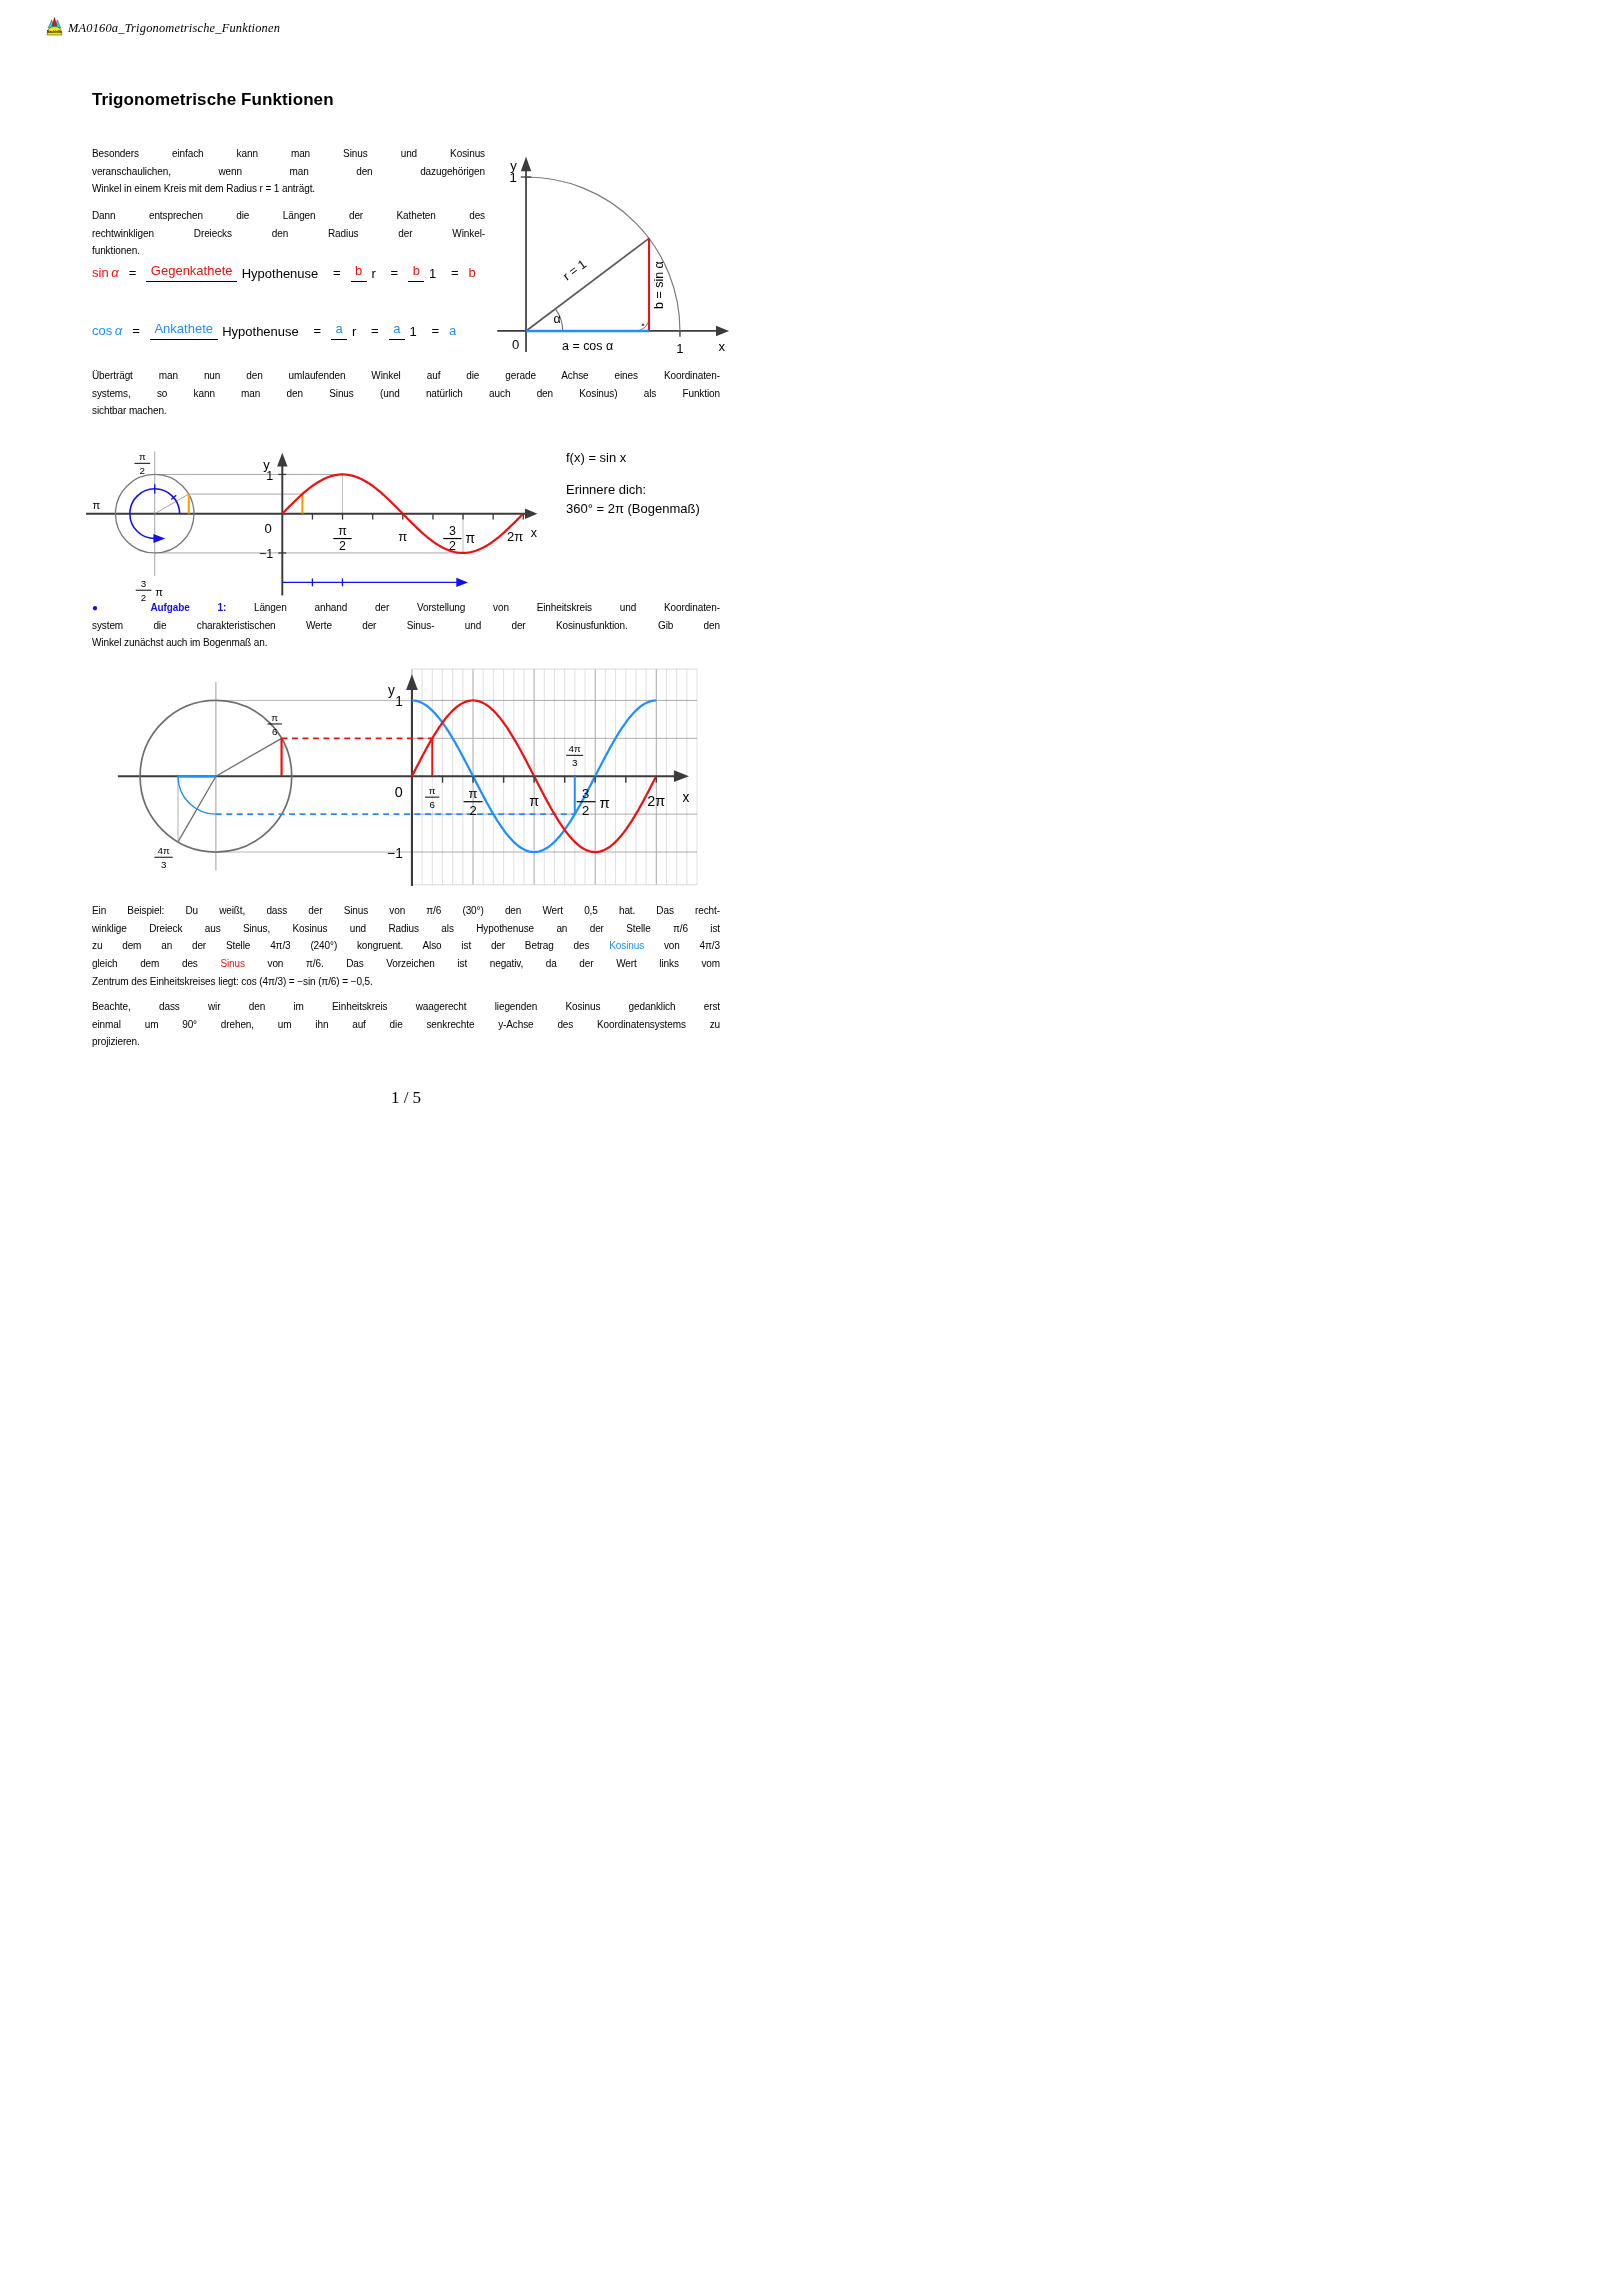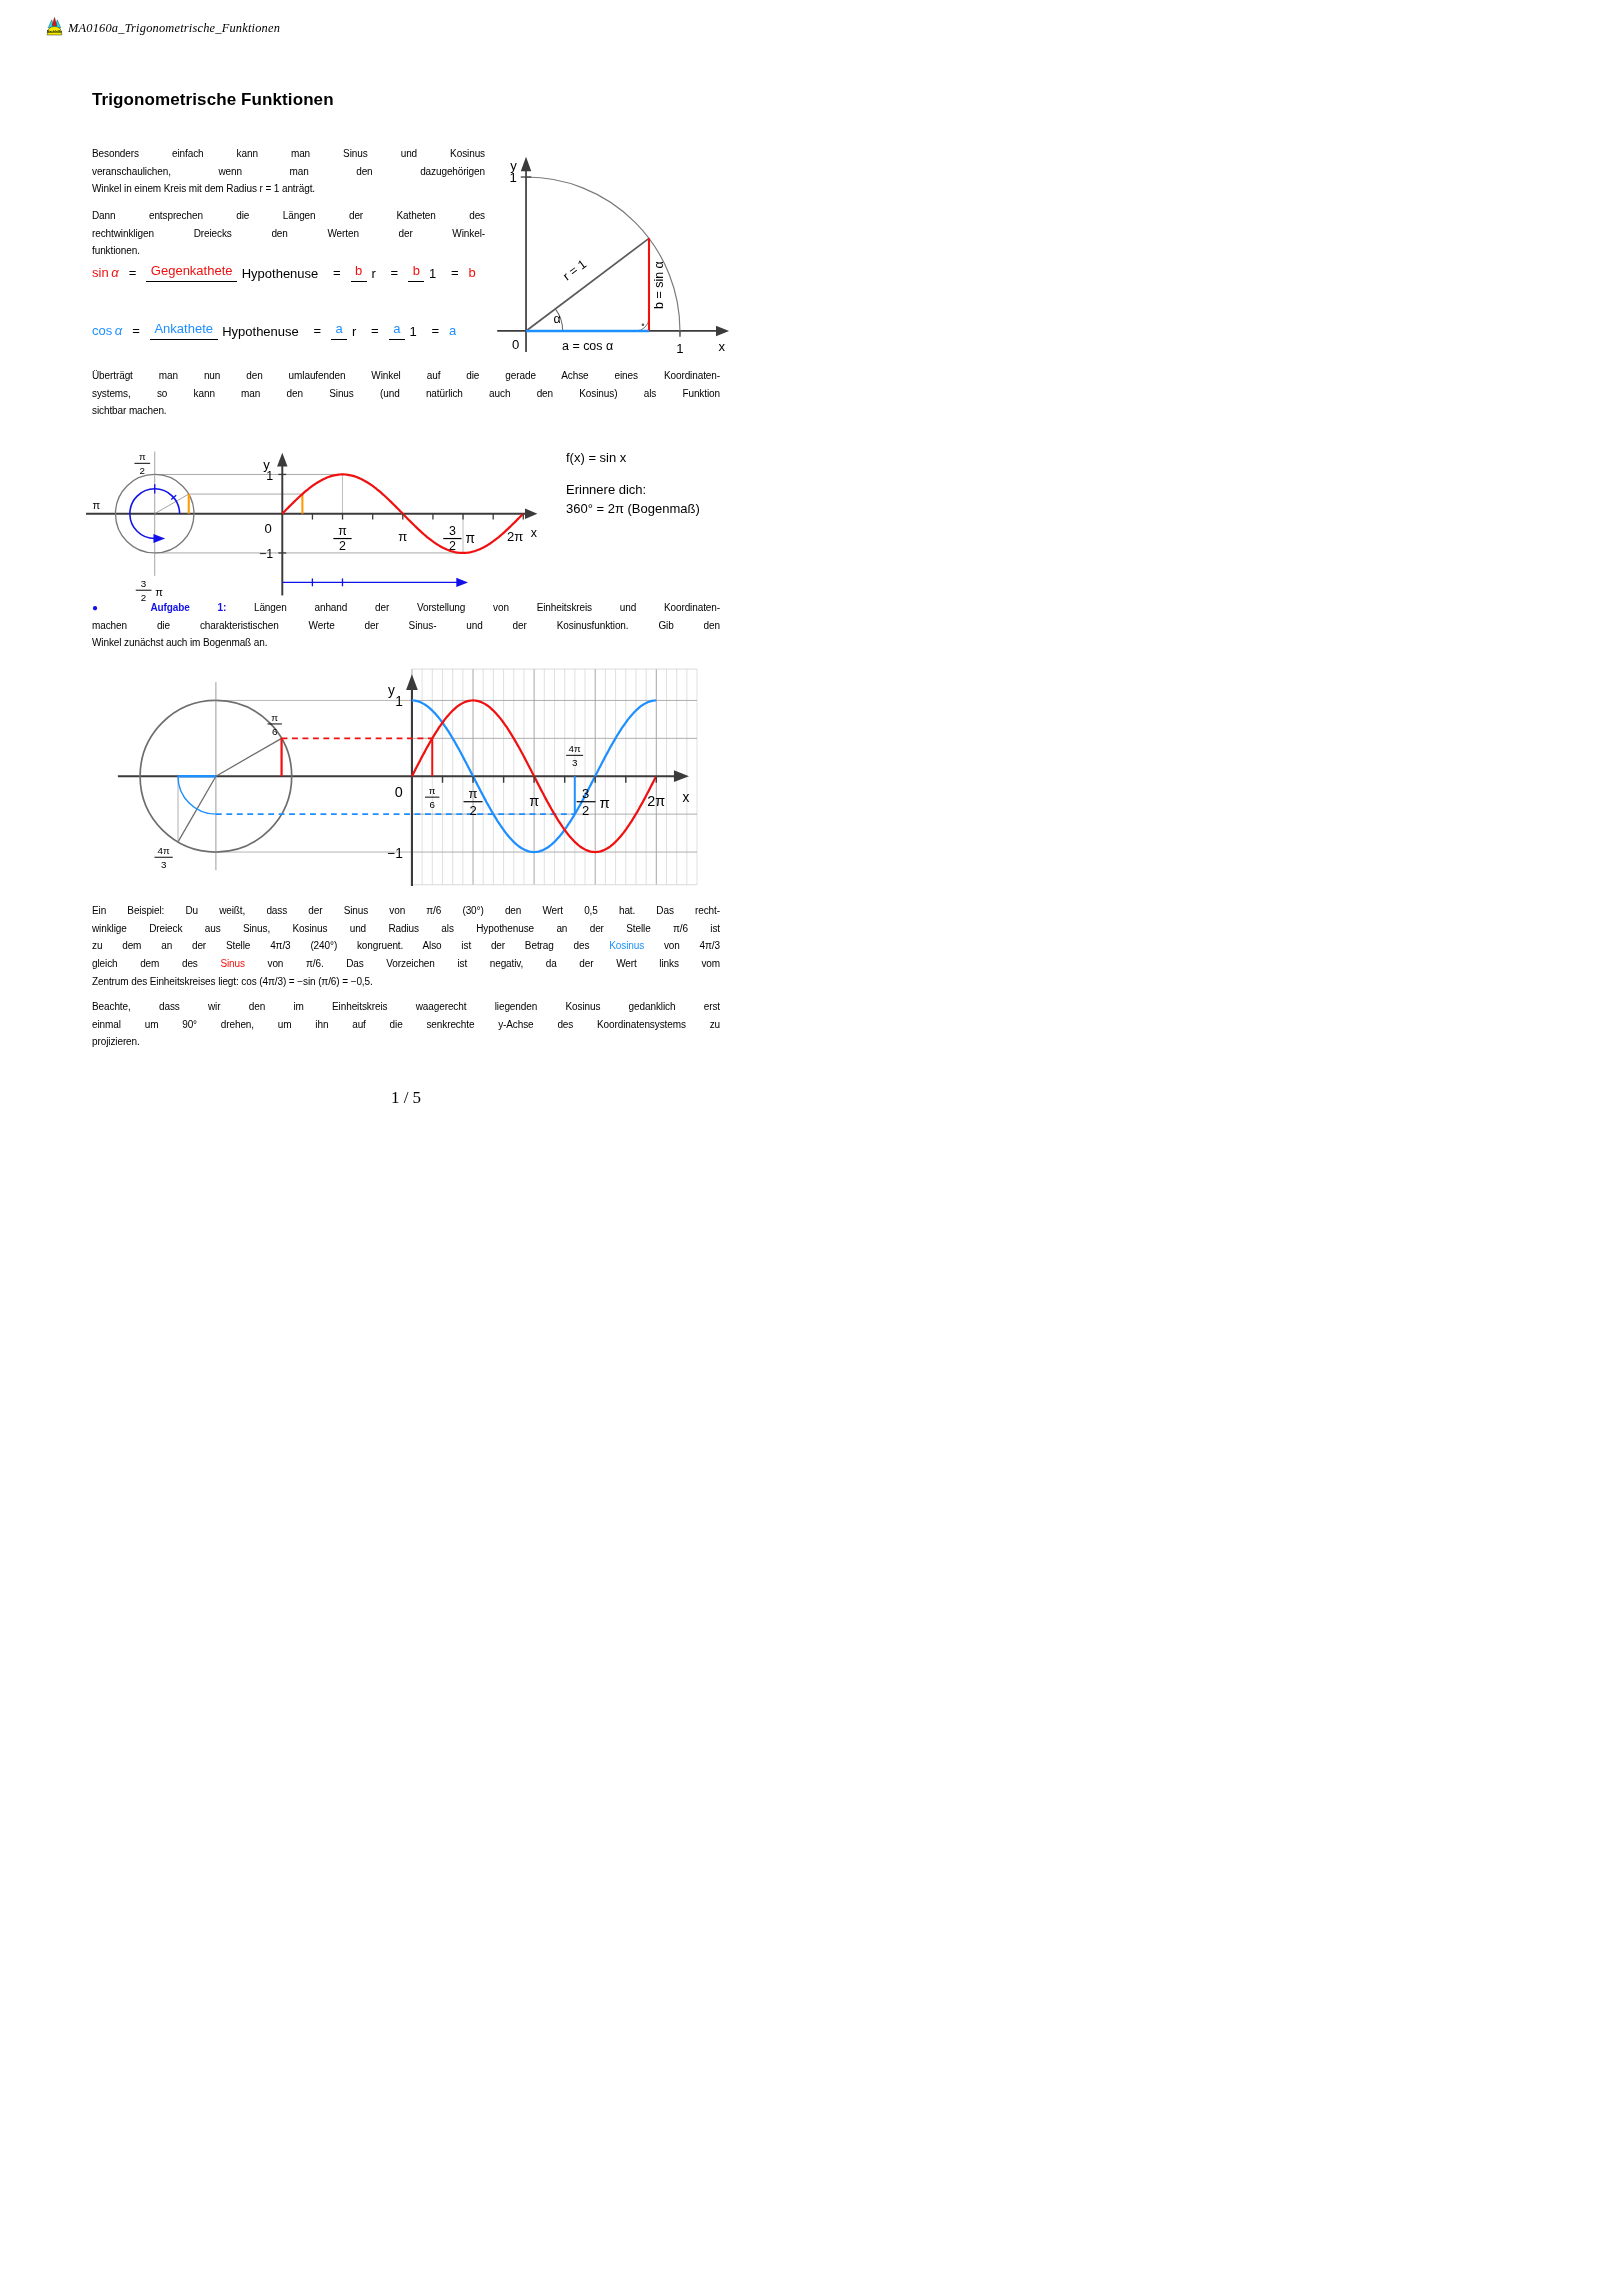--- a/index.html
+++ b/index.html
@@ -43,21 +43,21 @@
 
   <h1 class="abs title" style="left:92px;top:90px;margin:0">Trigonometrische Funktionen</h1>
 
   <div class="abs para" style="left:92px;top:145px;width:393px">
       <span class="jline"><span>Besonders einfach kann man Sinus und Kosinus</span></span>
       <span class="jline"><span>veranschaulichen, wenn man den dazugehörigen</span></span>
       <span class="jline jlast"><span>Winkel in einem Kreis mit dem Radius r&nbsp;=&nbsp;1 anträgt.</span></span>
     </div>
   <div class="abs para" style="left:92px;top:207px;width:393px">
       <span class="jline"><span>Dann entsprechen die Längen der Katheten des</span></span>
-      <span class="jline"><span>rechtwinkligen Dreiecks den Werten der Winkel-</span></span>
+      <span class="jline"><span>rechtwinkligen Dreiecks den Radius der Winkel-</span></span>
       <span class="jline jlast"><span>funktionen.</span></span>
     </div>
 
   <div class="formula" style="left:92px;top:264px">
     <span class="c-red"><span>sin</span><span class="f-alpha">α</span></span>
     <span>=</span>
     <span class="frac">
         <span class="num c-red">Gegenkathete</span>
         <span class="den">Hypothenuse</span>
       </span>
@@ -194,21 +194,21 @@
     <text x="656" y="147" text-anchor="middle" class="t20">2π</text>
     <text x="680" y="141" class="t19">x</text>
   </svg>
 
   <div class="abs side-note" style="left:566px;top:450px">f(x)&nbsp;=&nbsp;sin&nbsp;x</div>
   <div class="abs side-note" style="left:566px;top:482px">Erinnere dich:</div>
   <div class="abs side-note" style="left:566px;top:501px">360°&nbsp;=&nbsp;2π (Bogenmaß)</div>
 
   <div class="abs para" style="left:92px;top:599px;width:628px">
       <span class="jline"><span class="c-blue c-bold">● </span><span class="c-blue c-bold">Aufgabe 1: </span><span>Längen anhand der Vorstellung von Einheitskreis und Koordinaten-</span></span>
-      <span class="jline"><span>machen die charakteristischen Werte der Sinus- und der Kosinusfunktion. Gib den</span></span>
+      <span class="jline"><span>system die charakteristischen Werte der Sinus- und der Kosinusfunktion. Gib den</span></span>
       <span class="jline jlast"><span>Winkel zunächst auch im Bogenmaß an.</span></span>
     </div>
 
   <svg class="abs" style="left:111px;top:656px" width="628" height="247" viewBox="0 0 960 378">
     <g>
         <line x1="460.00" x2="460.00" y1="20" y2="350" stroke="#9f9f9f" stroke-width="1.4"></line>
         <line x1="475.58" x2="475.58" y1="20" y2="350" stroke="#d0d0d0" stroke-width="1"></line>
         <line x1="491.17" x2="491.17" y1="20" y2="350" stroke="#d0d0d0" stroke-width="1"></line>
         <line x1="506.75" x2="506.75" y1="20" y2="350" stroke="#d0d0d0" stroke-width="1"></line>
         <line x1="522.33" x2="522.33" y1="20" y2="350" stroke="#d0d0d0" stroke-width="1"></line>

